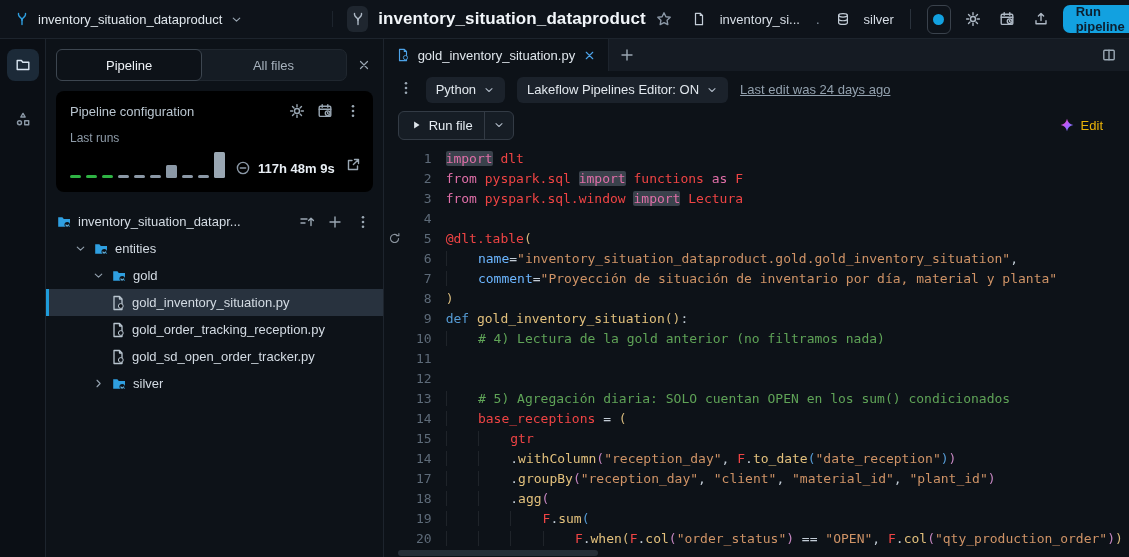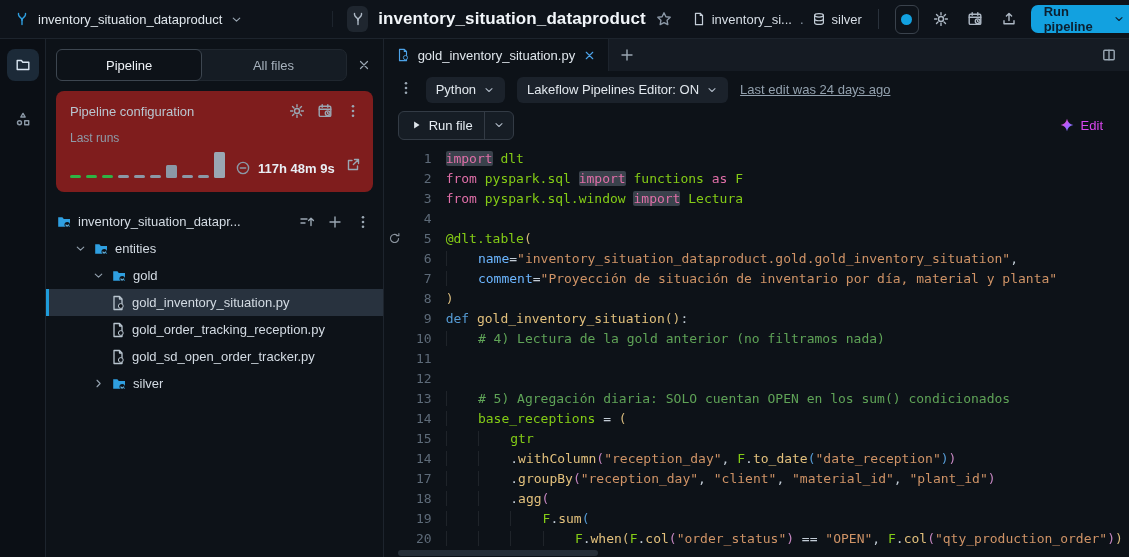--- a/index.html
+++ b/index.html
@@ -8,21 +8,21 @@
   .ic svg{width:100%;height:100%;display:block;}
   .ic14{width:14px;height:14px}.ic13{width:13px;height:13px}.ic12{width:12px;height:12px}
 
   
   .topbar{height:38px;display:flex;align-items:center;background:#0e131a;border-bottom:1px solid #1d242d;}
   .tb-left{flex:0 0 333px;display:flex;align-items:center;gap:8px;padding:0 14px;border-right:1px solid #1d242d;box-sizing:border-box;}
   .tb-left .pipename{color:#dfe6ec;}
   .tb-main{flex:1;display:flex;align-items:center;gap:10px;padding:0 14px;}
   .title-chip{width:26px;height:26px;border-radius:6px;background:#1f262f;display:flex;align-items:center;justify-content:center;color:#aeb9c5;}
   .page-title{font-size:17px;font-weight:bold;color:#f1f5f9;letter-spacing:.1px;}
-  .ctx-chip{display:flex;align-items:center;gap:6px;color:#d7dee6;cursor:pointer;}
+  .ctx-chip{display:flex;align-items:center;gap:14px;color:#d7dee6;cursor:pointer;}
   .ctx-sep{color:#8b98a6;margin:0 2px;}
   .vdiv{width:1px;height:20px;background:#2a323c;margin:0 6px;}
   .rec-btn{width:27px;height:27px;border:1px solid #3a424c;border-radius:6px;display:flex;align-items:center;justify-content:center;background:transparent;}
   .rec-dot{width:11px;height:11px;border-radius:50%;background:#12a1e0;}
   .tb-icon{color:#aeb9c5;padding:4px;border-radius:4px;display:flex;}
   .run-btn{height:28px;background:#12a1e0;border-radius:7px;display:flex;align-items:center;gap:10px;padding:0 13px;color:#0c2030;font-weight:bold;cursor:pointer;}
   .run-btn .ic{color:#0c2030;}
   .spacer{flex:1;}
 
   
@@ -31,21 +31,21 @@
   .rail-btn{width:32px;height:32px;border-radius:8px;display:flex;align-items:center;justify-content:center;color:#8b98a6;}
   .rail-btn.active{background:#1c2a38;color:#d9e6f2;}
 
   .panel{flex:0 0 286px;border-right:1px solid #1d242d;box-sizing:border-box;display:flex;flex-direction:column;background:#0d1218;}
   .seg-row{display:flex;align-items:center;gap:8px;margin:10px 10px 0 10px;}
   .seg{flex:1;display:flex;background:#151c24;border:1px solid #20272f;border-radius:7px;height:30px;}
   .seg button{flex:1;background:transparent;border:none;color:#a7b2bd;font-size:13px;font-family:inherit;border-radius:6px;cursor:pointer;}
   .seg button.active{background:#0d1218;border:1px solid #3d4650;color:#eef2f6;margin:-1px;}
   .x-btn{color:#9aa7b3;display:flex;padding:2px;cursor:pointer;}
 
-  .cfg-card{margin:10px;background:#7f1d1d;border-radius:8px;padding:12px 12px 14px 14px;}
+  .cfg-card{margin:10px;background:#000000;border-radius:8px;padding:12px 12px 14px 14px;}
   .cfg-head{display:flex;align-items:center;gap:12px;}
   .cfg-title{flex:1;color:#b9c5cf;}
   .cfg-head .ic{color:#9aa7b3;cursor:pointer;}
   .lastruns-label{color:#8e9ba8;font-size:12px;margin:12px 0 6px 0;}
   .runs-row{display:flex;align-items:flex-end;gap:10px;justify-content:center;}
   .bars{display:flex;align-items:flex-end;gap:5px;height:27px;}
   .bar{width:11px;border-radius:1.5px;}
   .dur-wrap{display:flex;align-items:center;gap:7px;margin-bottom:2px;}
   .dur-wrap .ic{color:#8b98a6;}
   .duration{font-weight:bold;color:#e8eef4;white-space:nowrap;}
@@ -75,37 +75,37 @@
   .pill{height:26px;display:flex;align-items:center;gap:7px;background:#1b222b;border-radius:6px;padding:0 10px;color:#e2e8ee;cursor:pointer;}
   .pill .ic{color:#aeb9c5;}
   .lastedit{color:#93a1ae;text-decoration:underline;cursor:pointer;}
 
   .runrow{height:34px;display:flex;align-items:center;padding:0 14px;}
   .runfile{display:flex;align-items:stretch;height:27px;border:1px solid #333b45;background:#161d25;border-radius:6px;overflow:hidden;}
   .runfile .rf-main{display:flex;align-items:center;gap:7px;padding:0 11px;color:#e6edf3;cursor:pointer;}
   .runfile .rf-main .ic{color:#dfe6ec;}
   .rf-div{width:1px;background:#333b45;}
   .rf-caret{display:flex;align-items:center;padding:0 8px;color:#aeb9c5;cursor:pointer;}
-  .edit-btn{margin-left:auto;display:flex;align-items:center;gap:7px;color:#d946ef;cursor:pointer;padding-right:12px;}
+  .edit-btn{margin-left:auto;display:flex;align-items:center;gap:7px;color:#eab308;cursor:pointer;padding-right:12px;}
 
   
   .codewrap{flex:1;position:relative;font-family:"DejaVu Sans Mono",monospace;font-size:13px;padding-top:6px;overflow:hidden;}
   .cl{height:20px;display:flex;align-items:center;}
   .gic{width:22px;display:flex;justify-content:center;color:#8b949e;}
   .gic .ic{width:13px;height:13px;}
   .lnum{width:26px;text-align:right;color:#5d6a78;flex:0 0 26px;}
   .ltxt{white-space:pre;padding-left:14px;color:#dee6ee;}
   .kw{color:#e06fa8;}
   .kwh{color:#e06fa8;background:#3a424c;border-radius:2px;}
   .kb{color:#569cd6;}
   .fn{color:#e2c07c;}
   .st{color:#cf9366;}
   .pm{color:#6cb6ff;}
   .cm{color:#5fa357;}
-  .id{color:#84cc16;}
+  .id{color:#ef4444;}
   .op{color:#c2ccd6;}
   .b1{color:#d7ba7d;}
   .b2{color:#c586c0;}
   .b3{color:#569cd6;}
   .ind{border-left:1px solid rgba(255,255,255,.08);}
   .hsb{position:absolute;bottom:2px;left:14px;width:200px;height:6px;border-radius:3px;background:#262e37;}
 </style>
 </head>
 <body>
 

